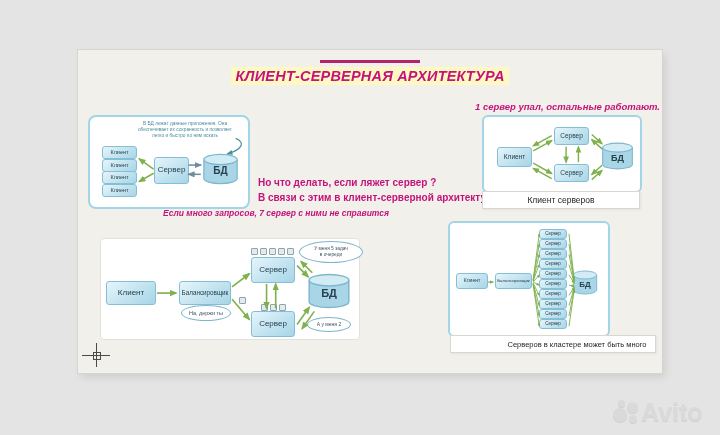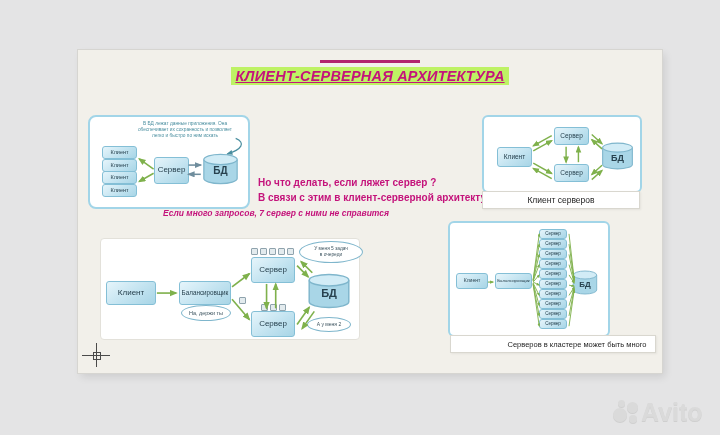--- a/index.html
+++ b/index.html
@@ -4,22 +4,22 @@
 <style>
   html,body{margin:0;padding:0;}
   body{font-family:"Liberation Sans", sans-serif;}
   #stage{position:relative;width:720px;height:435px;background:#e4e4e5;overflow:hidden;}
   .abs{position:absolute;}
   #slide{left:78px;top:50px;width:584px;height:323px;background:#f2f0ea;
          box-shadow:0 0 0 1px #d6d5d1, 3px 4px 8px rgba(0,0,0,.10);}
   .magenta{color:#c4137b;}
   .title-rule{left:242px;top:10px;width:100px;height:3px;background:#b2256e;}
   .title-wrap{left:0;top:17px;width:584px;text-align:center;}
-  .title-wrap span{display:inline-block;background:#bef264;color:#c4137b;
-      font-size:14.5px;font-weight:bold;font-style:italic;letter-spacing:.2px;padding:1px 4px;text-decoration:underline;}
+  .title-wrap span{display:inline-block;background:#fef9c3;color:#c4137b;
+      font-size:14.5px;font-weight:bold;font-style:italic;letter-spacing:.2px;padding:1px 4px;}
   .panel{background:#ffffff;border:2px solid #a2d5e8;border-radius:8px;}
   .panel-soft{background:#ffffff;border:1px solid #e3e1da;border-radius:4px;}
   .bx{background:linear-gradient(145deg,#e6f5fb 0%,#c2e3f0 55%,#a8d5e6 100%);
       border:1px solid #84bfd6;border-radius:3px;color:#27414e;
       display:flex;align-items:center;justify-content:center;text-align:center;line-height:1.05;}
   .cylsvg{position:absolute;left:0;top:0;width:100%;height:100%;}
   .cyl-label{position:absolute;left:0;right:0;top:38%;text-align:center;color:#27414e;font-weight:bold;}
   .bubble{background:#fff;border:1px solid #7fb6cc;border-radius:50%;
       display:flex;align-items:center;justify-content:center;text-align:center;color:#3e5560;line-height:1.15;}
   .cube{width:5px;height:5px;background:#e3ebee;border:1px solid #8fa3ad;border-radius:1px;}
@@ -86,20 +86,21 @@
         <line x1="108" y1="55" x2="96" y2="55" stroke="#6f8d9d" stroke-width="1.5" marker-end="url(#mgr1)"></line>
         <path d="M142,20 C152,24 148,31 134,35" fill="none" stroke="#4b8fa0" stroke-width="1.2" marker-end="url(#mt1)"></path>
       </svg>
     </div>
 
     <div class="abs" style="left:180px;top:79px;margin-top:47px;">
       <div class="q-line magenta">Но что делать, если ляжет сервер ?</div>
       <div class="q-line magenta">В связи с этим в клиент-серверной архитектуре</div>
     </div>
 
+    <div class="abs cap magenta" style="left:397px;top:51px;font-size:9.5px;">1 сервер упал, остальные работают.</div>
 
     <div class="abs panel" style="left:404px;top:65px;width:156px;height:74px;border-radius:6px;">
       <div class="abs bx" style="left:13px;top:30px;width:33px;height:18px;font-size:6.5px;">Клиент</div>
       <div class="abs bx" style="left:70px;top:10px;width:33px;height:16px;font-size:6.5px;">Сервер</div>
       <div class="abs bx" style="left:70px;top:47px;width:33px;height:16px;font-size:6.5px;">Сервер</div>
       <div class="abs" style="left:117px;top:25px;width:33px;height:28px;">
         <svg class="cylsvg" viewBox="0 0 60 50" preserveAspectRatio="none">
           <path d="M3,10 L3,40 A27,8 0 0 0 57,40 L57,10" fill="#a9d6e7" stroke="#7fb6cc" stroke-width="2"></path>
           <ellipse cx="30" cy="10" rx="27" ry="8" fill="#d2ecf6" stroke="#7fb6cc" stroke-width="2"></ellipse>
         </svg>

